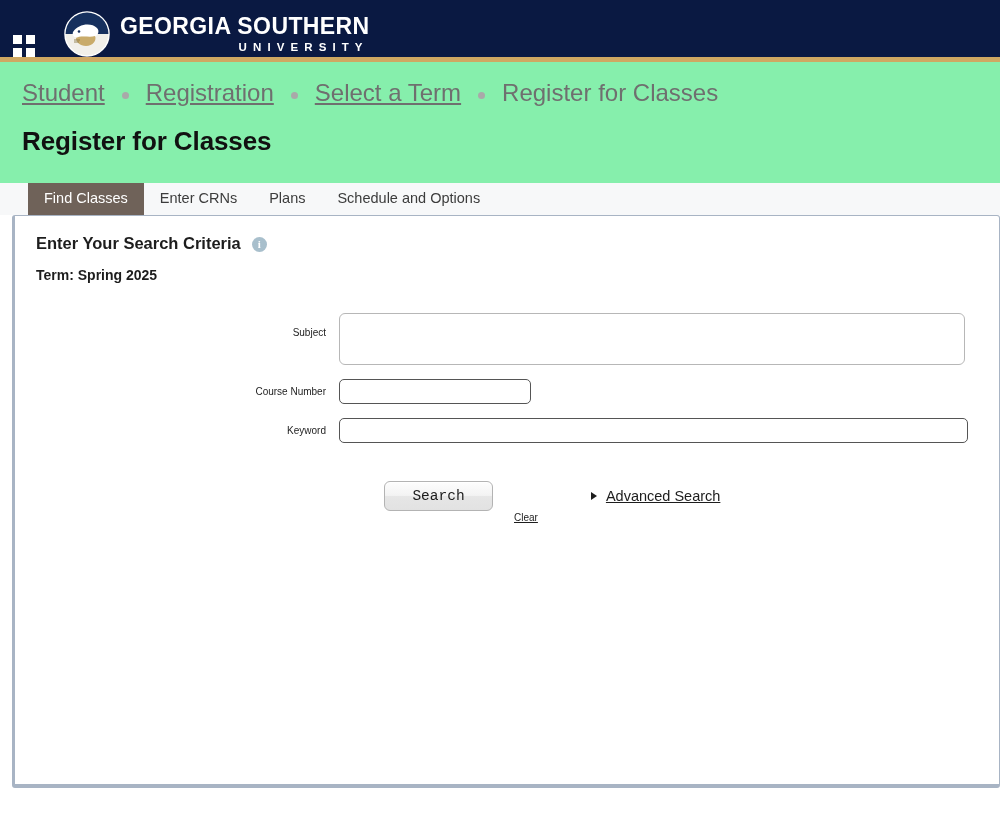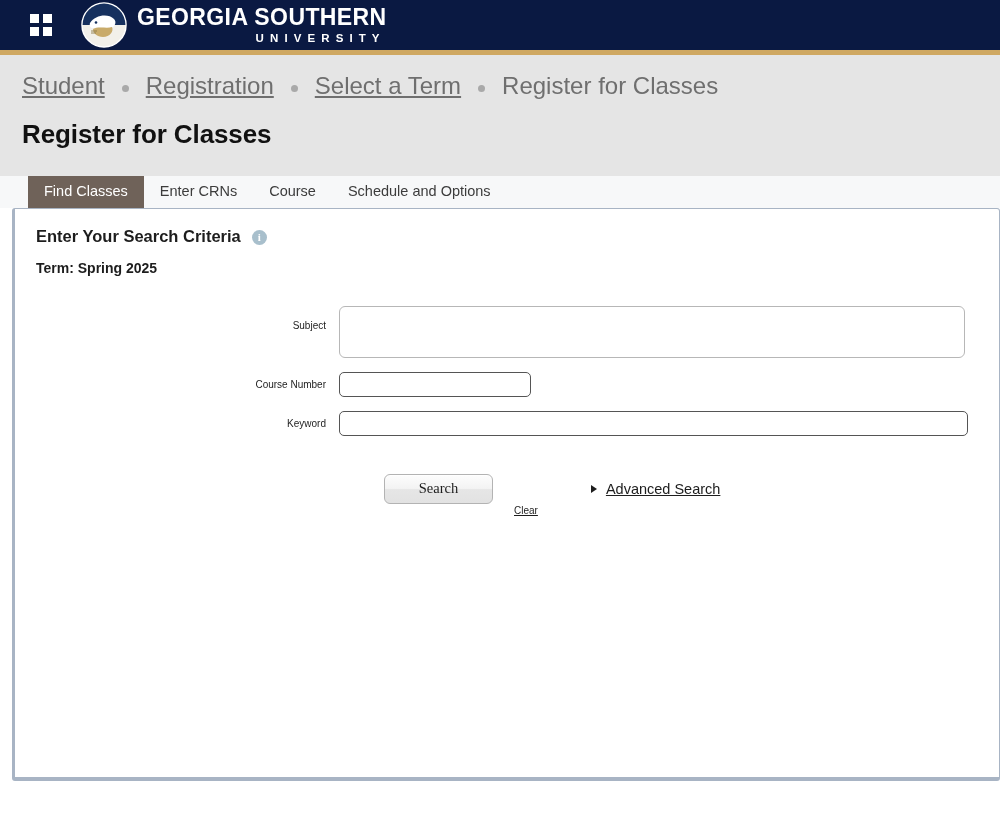--- a/index.html
+++ b/index.html
@@ -10,25 +10,25 @@
     width: 1000px;
     height: 821px;
     background: #ffffff;
     font-family: "Liberation Sans", sans-serif;
     -webkit-font-smoothing: antialiased;
     overflow: hidden;
   }
 
   
   .header-bar {
-    height: 50px;
+    height: 57px;
     background: #0a1942;
     display: flex;
-    align-items: center;
-    padding-left: 30px;
+    align-items: flex-end;
+    padding-left: 13px;
     box-sizing: border-box;
   }
   .grid-icon {
     width: 22px;
     height: 22px;
     display: grid;
     grid-template-columns: 9px 9px;
     grid-template-rows: 9px 9px;
     gap: 4px;
     flex: 0 0 auto;
@@ -75,21 +75,21 @@
     padding-right: 1px;
     white-space: nowrap;
   }
   .gold-stripe {
     height: 5px;
     background: #cfa862;
   }
 
   
   .page-shell {
-    background: #e5e5e5;
+    background: #86efac;
   }
   .breadcrumb {
     padding: 17px 0 0 22px;
     font-size: 24px;
     color: #6f6f6f;
     display: flex;
     align-items: center;
     white-space: nowrap;
   }
   .crumb-link {
@@ -245,21 +245,21 @@
     align-items: center;
     margin-top: 25px;
     padding-left: 348px;
   }
   .search-button {
     width: 109px;
     height: 30px;
     border: 1px solid #b3b3b3;
     border-radius: 6px;
     background: linear-gradient(to bottom, #fdfdfd 0%, #f3f3f3 48%, #e6e6e6 52%, #e2e2e2 100%);
-    font-family: Liberation Serif, serif;
+    font-family: Liberation Mono, monospace;
     font-size: 14.5px;
     color: #1d1d1d;
     cursor: pointer;
     box-shadow: 0 1px 0 rgba(255,255,255,0.8) inset;
   }
   .clear-link {
     margin-left: 21px;
     font-size: 10px;
     color: #1d1d1d;
     text-decoration: underline;
@@ -325,21 +325,21 @@
     <span class="crumb-link">Select a Term</span>
     <span class="crumb-sep"></span>
     <span class="crumb-current">Register for Classes</span>
   </div>
 
   <div class="page-title">Register for Classes</div>
 
   <div class="tabs-row">
     <div class="tab active">Find Classes</div>
     <div class="tab">Enter CRNs</div>
-    <div class="tab">Course</div>
+    <div class="tab">Plans</div>
     <div class="tab">Schedule and Options</div>
   </div>
 </div>
 
 <div class="panel-wrap">
   <div class="panel">
 
     <div class="panel-heading">
       <span>Enter Your Search Criteria</span>
       <span class="info-icon">i</span>

